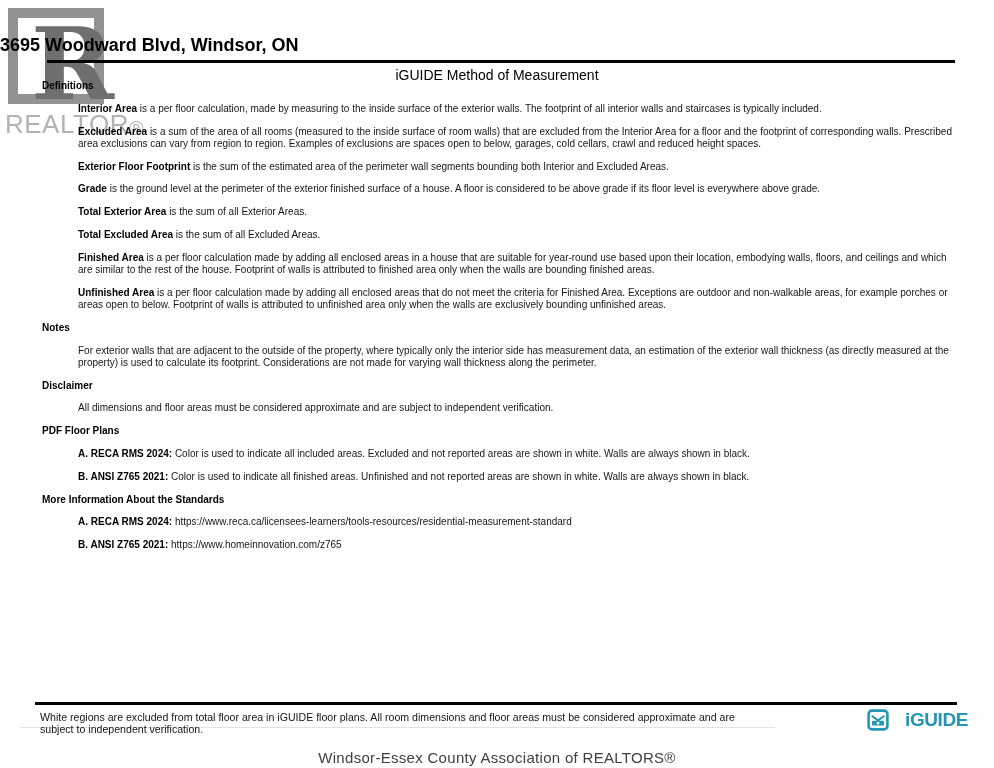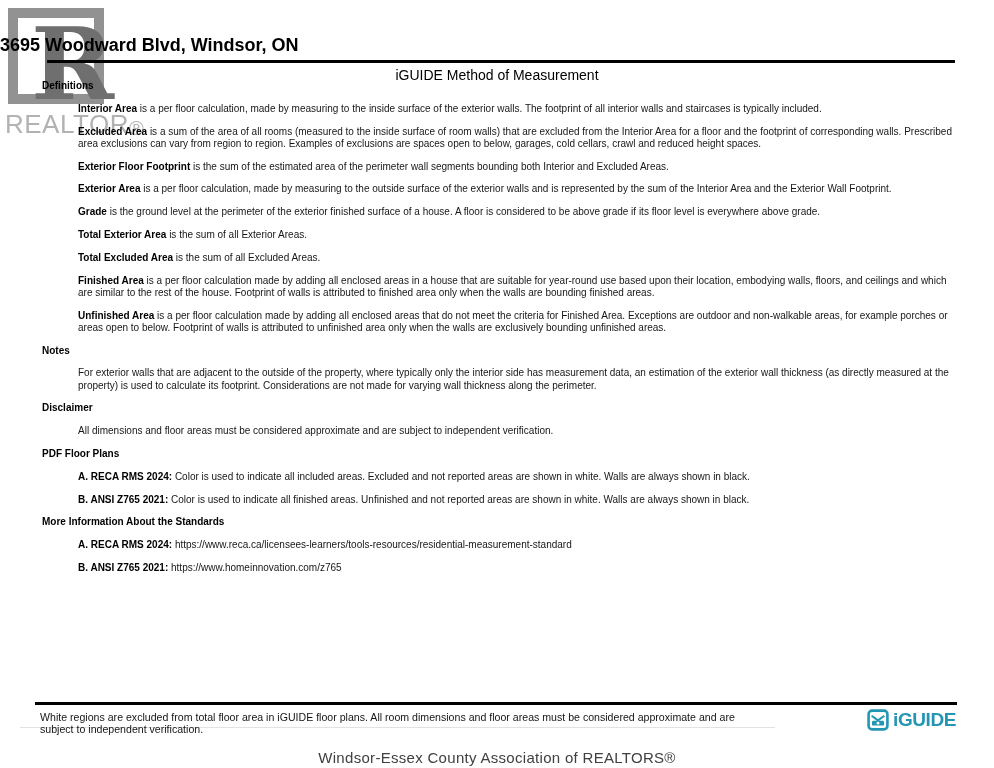--- a/index.html
+++ b/index.html
@@ -34,21 +34,21 @@
   .content .p b { font-weight:bold; color:#000; }
 
   
   .page-edge-line { position:absolute; top:727px; left:20px; width:755px; height:1px;
                     background:#e2e2e2; z-index:0; }
   .footer-rule { position:absolute; top:702px; left:35px; width:922px; height:3px;
                  background:#000; z-index:1; }
   .footer-note { position:absolute; top:711px; left:40px; width:720px;
                  font-size:10.6px; line-height:12px; color:#151515; z-index:1; }
   .iguide { position:absolute; top:708px; left:867px; height:24px; display:flex;
-            align-items:center; gap:4px; z-index:2;text-align:right; }
+            align-items:center; gap:16px; z-index:2;text-align:right; }
   .iguide-word { font-size:19px; font-weight:bold; letter-spacing:-0.4px; line-height:22px; }
   .association { position:absolute; top:750px; left:0; width:100%; text-align:center;
                  font-size:15px; line-height:16px; color:#404040; letter-spacing:0.3px; z-index:1; }
 </style>
 </head>
 <body>
 
 <div class="page">
 
   <div class="watermark">
@@ -62,21 +62,20 @@
   <div class="title-rule"></div>
   <div class="subtitle">iGUIDE Method of Measurement</div>
 
   <div class="content">
 
     <div class="h">Definitions</div>
 
     <p class="p"><b>Interior Area</b><span> is a per floor calculation, made by measuring to the inside surface of the exterior walls. The footprint of all interior walls and staircases is typically included.</span></p>
     <p class="p"><b>Excluded Area</b><span> is a sum of the area of all rooms (measured to the inside surface of room walls) that are excluded from the Interior Area for a floor and the footprint of corresponding walls. Prescribed area exclusions can vary from region to region. Examples of exclusions are spaces open to below, garages, cold cellars, crawl and reduced height spaces.</span></p>
     <p class="p"><b>Exterior Floor Footprint</b><span> is the sum of the estimated area of the perimeter wall segments bounding both Interior and Excluded Areas.</span></p>
-    <p class="p"><b>Exterior Area</b><span> is a per floor calculation, made by measuring to the outside surface of the exterior walls and is represented by the sum of the Interior Area and the Exterior Wall Footprint.</span></p>
     <p class="p"><b>Grade</b><span> is the ground level at the perimeter of the exterior finished surface of a house. A floor is considered to be above grade if its floor level is everywhere above grade.</span></p>
     <p class="p"><b>Total Exterior Area</b><span> is the sum of all Exterior Areas.</span></p>
     <p class="p"><b>Total Excluded Area</b><span> is the sum of all Excluded Areas.</span></p>
     <p class="p"><b>Finished Area</b><span> is a per floor calculation made by adding all enclosed areas in a house that are suitable for year-round use based upon their location, embodying walls, floors, and ceilings and which are similar to the rest of the house. Footprint of walls is attributed to finished area only when the walls are bounding finished areas.</span></p>
     <p class="p"><b>Unfinished Area</b><span> is a per floor calculation made by adding all enclosed areas that do not meet the criteria for Finished Area. Exceptions are outdoor and non-walkable areas, for example porches or areas open to below. Footprint of walls is attributed to unfinished area only when the walls are exclusively bounding unfinished areas.</span></p>
 
     <div class="h">Notes</div>
     <p class="p">For exterior walls that are adjacent to the outside of the property, where typically only the interior side has measurement data, an estimation of the exterior wall thickness (as directly measured at the property) is used to calculate its footprint. Considerations are not made for varying wall thickness along the perimeter.</p>
 
     <div class="h">Disclaimer</div>

